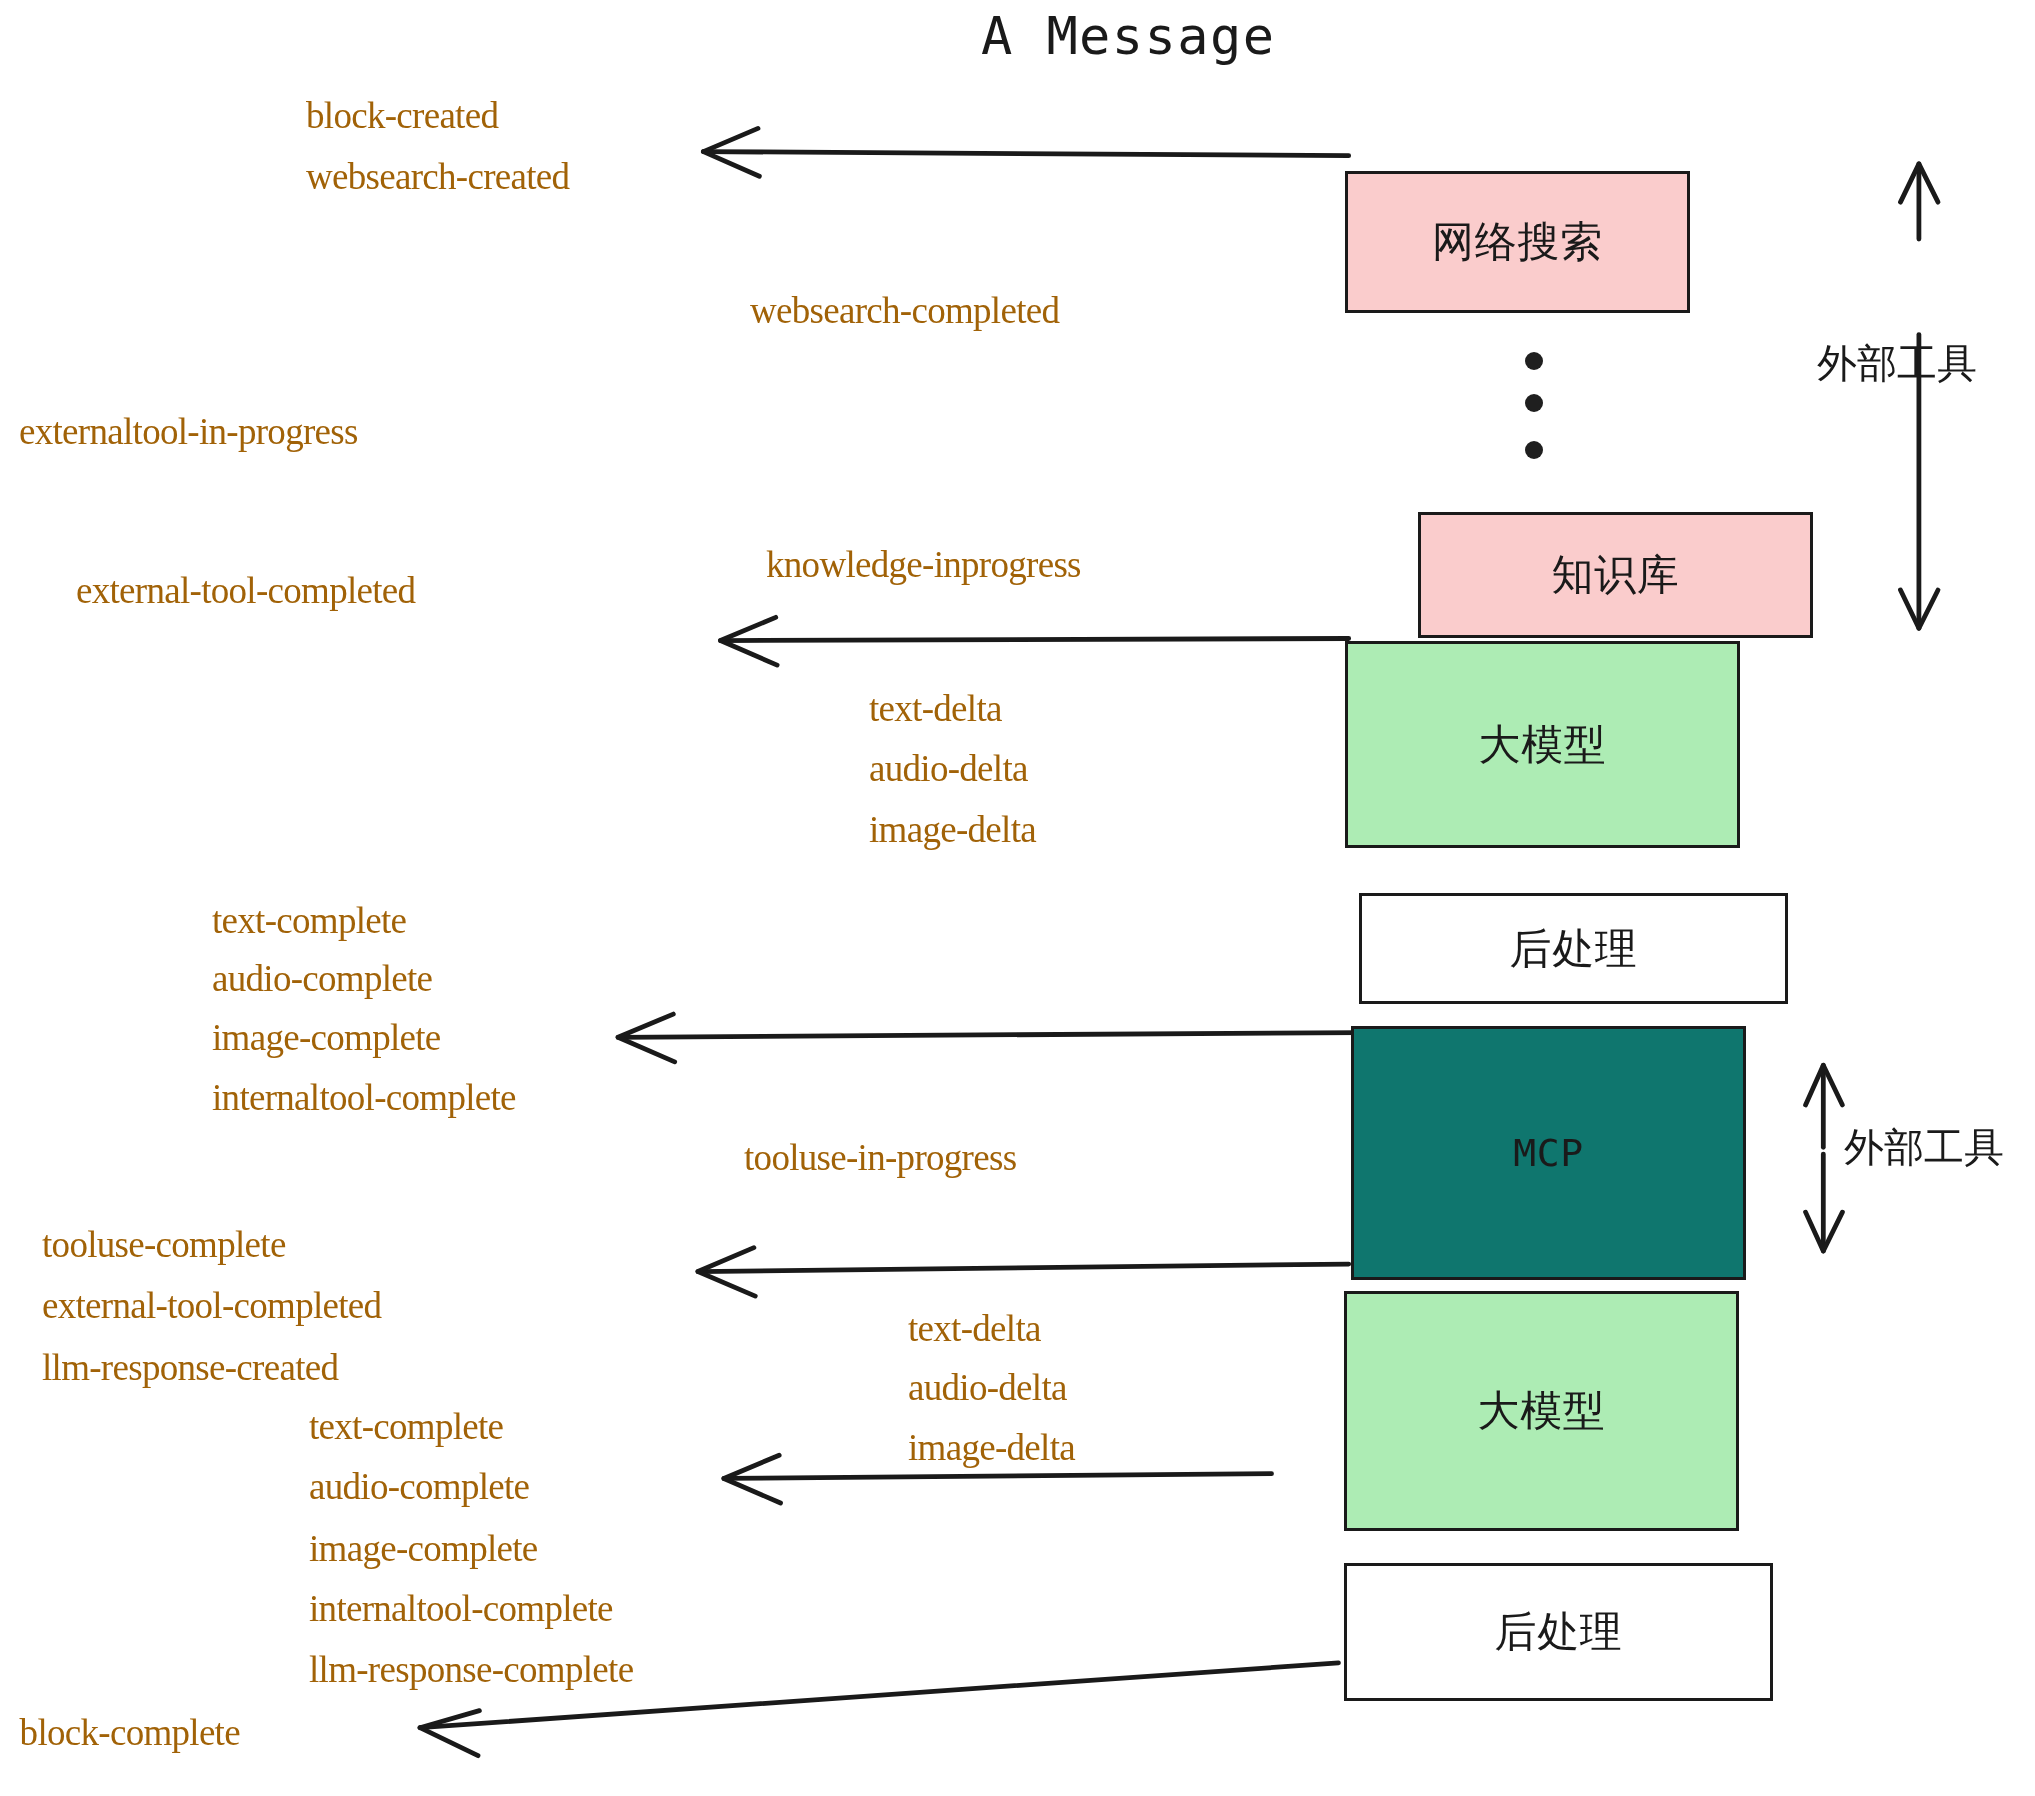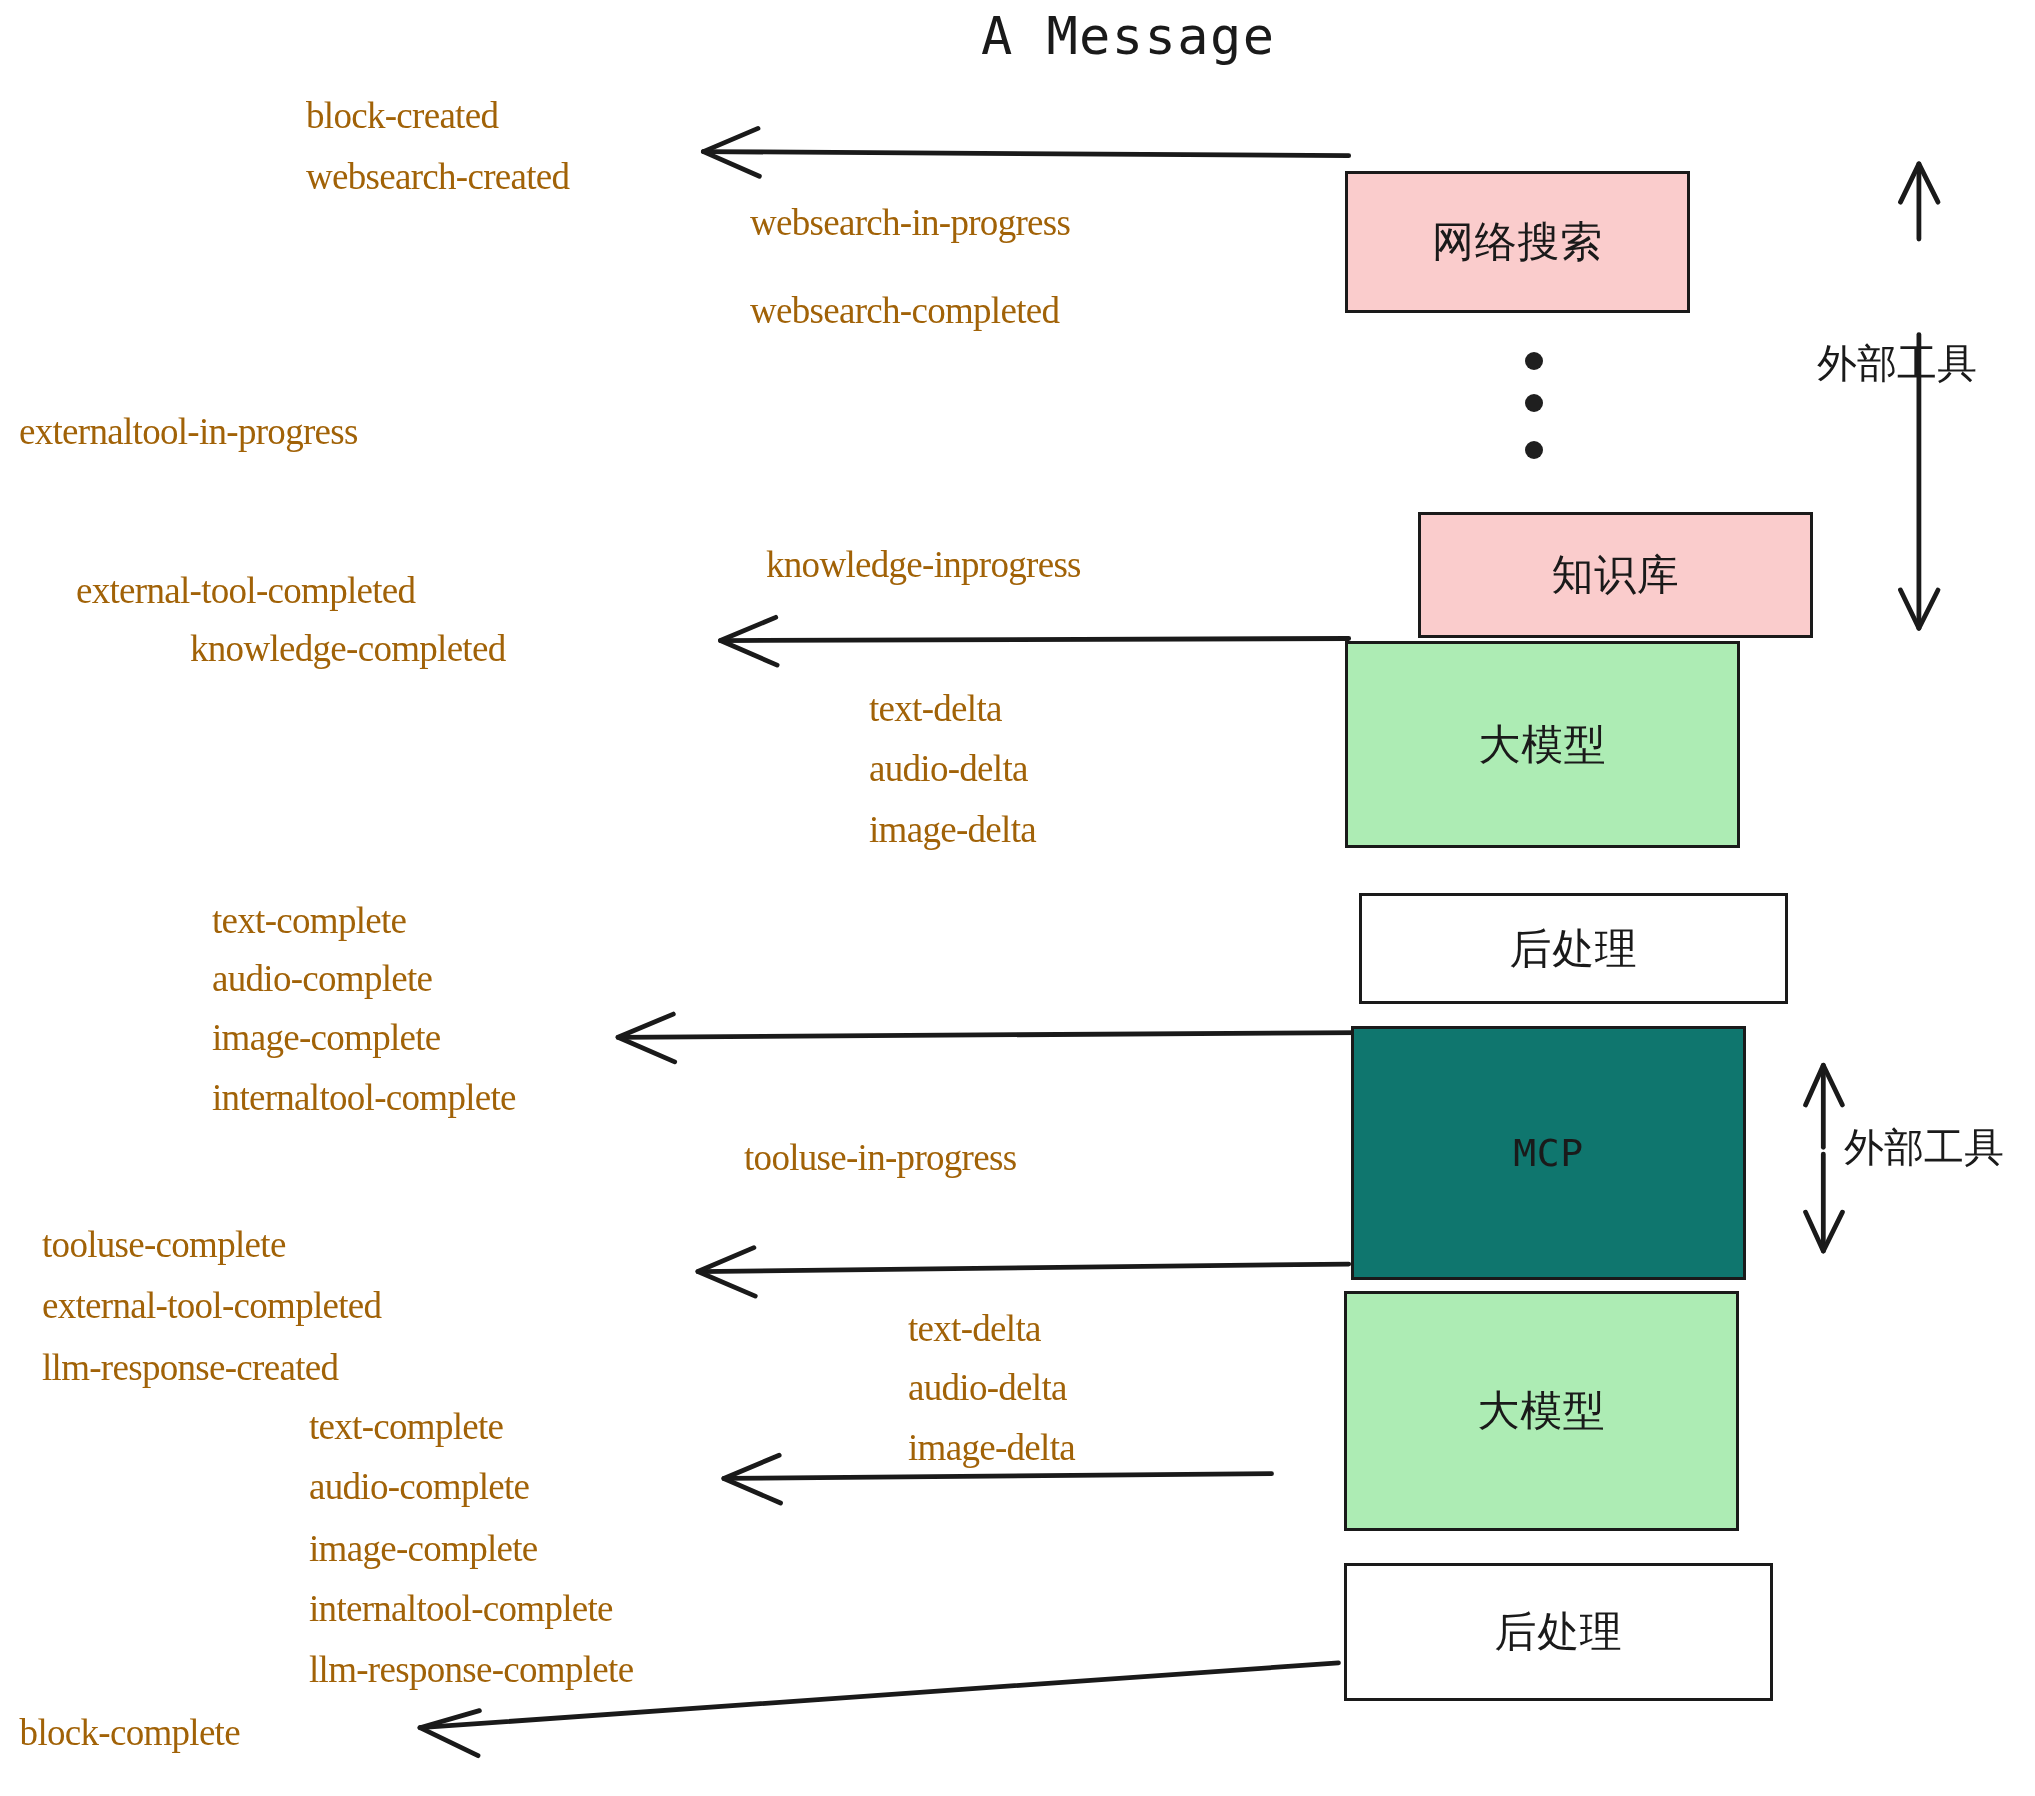--- a/index.html
+++ b/index.html
@@ -149,29 +149,27 @@
   <div class="node" style="left:1344px; top:1563px; width:429px; height:138px; background:#FFFFFF;">
     <span>后处理</span>
   </div>
 
   <div class="side-lbl" style="left:1817px; top:336px;">外部工具</div>
   <div class="side-lbl" style="left:1844px; top:1120px;">外部工具</div>
 
   <div class="lbl" style="left:306px; top:97px;">block-created</div>
   <div class="lbl" style="left:306px; top:158px;">websearch-created</div>
 
-  <div class="lbl" style="left:750px; top:204px;">websearch-in-progress</div>
   <div class="lbl" style="left:750px; top:292px;">websearch-completed</div>
 
   <div class="lbl" style="left:19px; top:413px;">externaltool-in-progress</div>
 
   <div class="lbl" style="left:766px; top:546px;">knowledge-inprogress</div>
 
   <div class="lbl" style="left:76px; top:572px;">external-tool-completed</div>
-  <div class="lbl" style="left:190px; top:630px;">knowledge-completed</div>
 
   <div class="lbl" style="left:869px; top:690px;">text-delta</div>
   <div class="lbl" style="left:869px; top:750px;">audio-delta</div>
   <div class="lbl" style="left:869px; top:811px;">image-delta</div>
 
   <div class="lbl" style="left:212px; top:902px;">text-complete</div>
   <div class="lbl" style="left:212px; top:960px;">audio-complete</div>
   <div class="lbl" style="left:212px; top:1019px;">image-complete</div>
   <div class="lbl" style="left:212px; top:1079px;">internaltool-complete</div>
 

